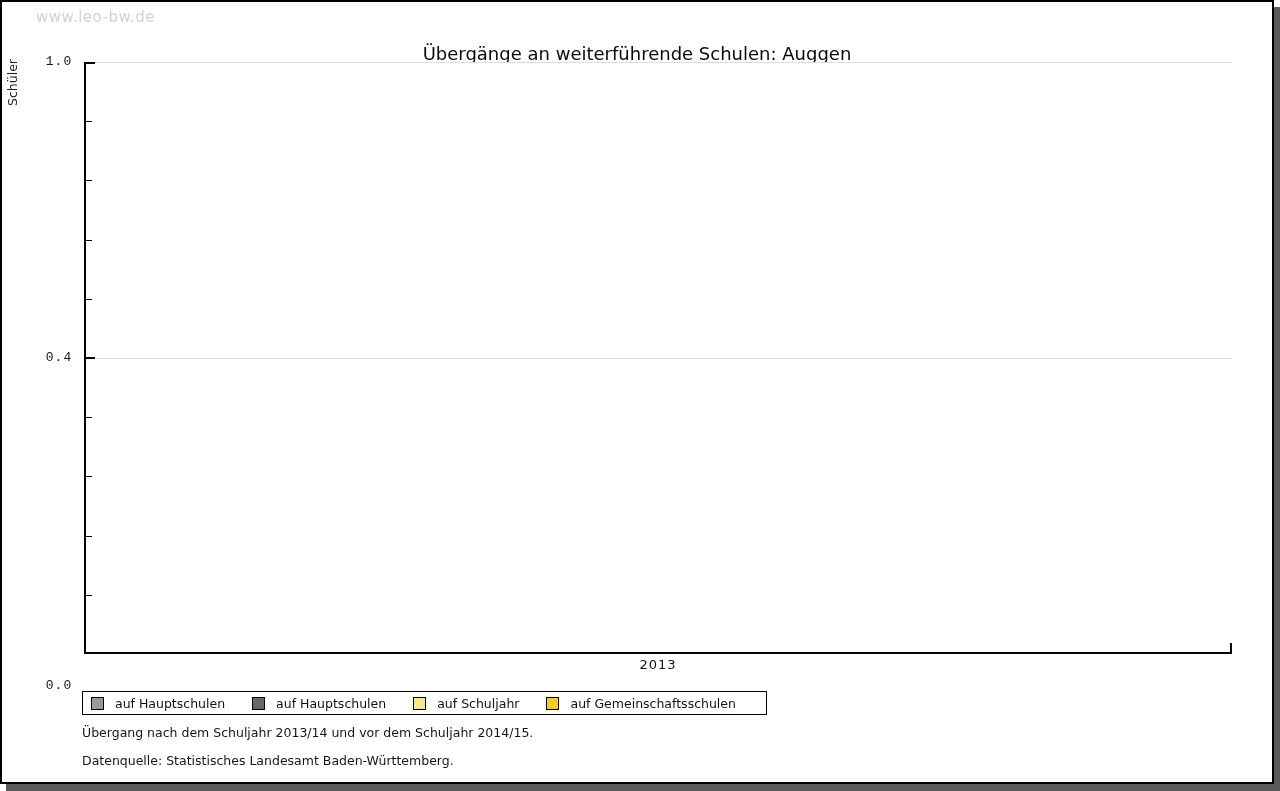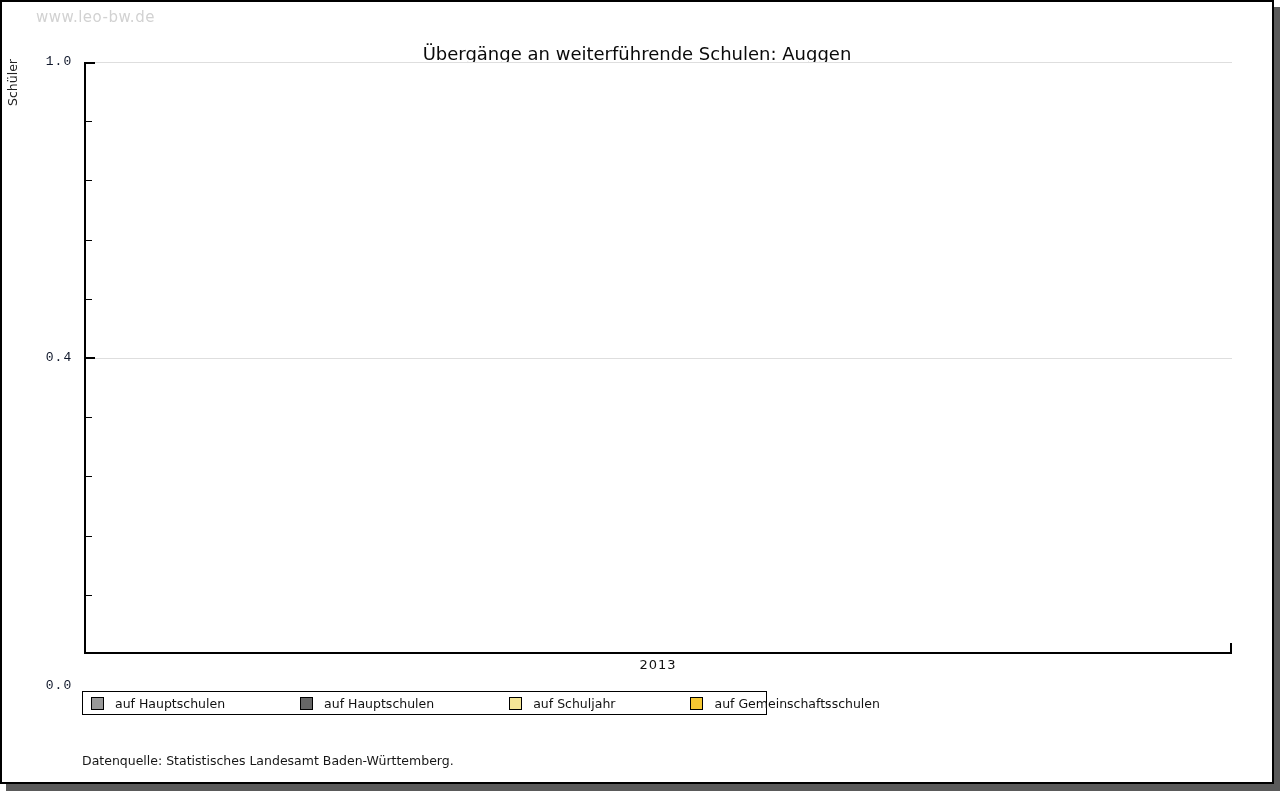--- a/index.html
+++ b/index.html
@@ -64,21 +64,20 @@
     position: absolute; top: 655px; left: 616px; width: 80px;
     text-align: center; font-size: 13px; letter-spacing: 1px; color: #111;
   }
 
   .legend {
     position: absolute; left: 80px; top: 689px;
     width: 685px; height: 24px;
     border: 1px solid #000; background: #fff;
     display: flex; align-items: center;
     padding-left: 8px;
-    gap: 48px;
   }
   .legend-item { display: flex; align-items: center; margin-right: 27px; }
   .legend-swatch {
     width: 13px; height: 13px; border: 1px solid #000; margin-right: 11px;
     background: #ccc;
   }
   .legend-label { font-size: 12.5px; color: #111; white-space: nowrap; }
 
   .footnote {
     position: absolute; left: 80px;
@@ -137,15 +136,16 @@
     <div class="legend-item">
       <span class="legend-swatch" style="background: rgb(245, 230, 150);"></span>
       <span class="legend-label">auf Schuljahr</span>
     </div>
     <div class="legend-item">
       <span class="legend-swatch" style="background: rgb(246, 200, 50);"></span>
       <span class="legend-label">auf Gemeinschaftsschulen</span>
     </div>
   </div>
 
+  <div class="footnote line1">Übergang nach dem Schuljahr 2013/14 und vor dem Schuljahr 2014/15.</div>
   <div class="footnote line2">Datenquelle: Statistisches Landesamt Baden-Württemberg.</div>
 
 </div>
 
 </body></html>

